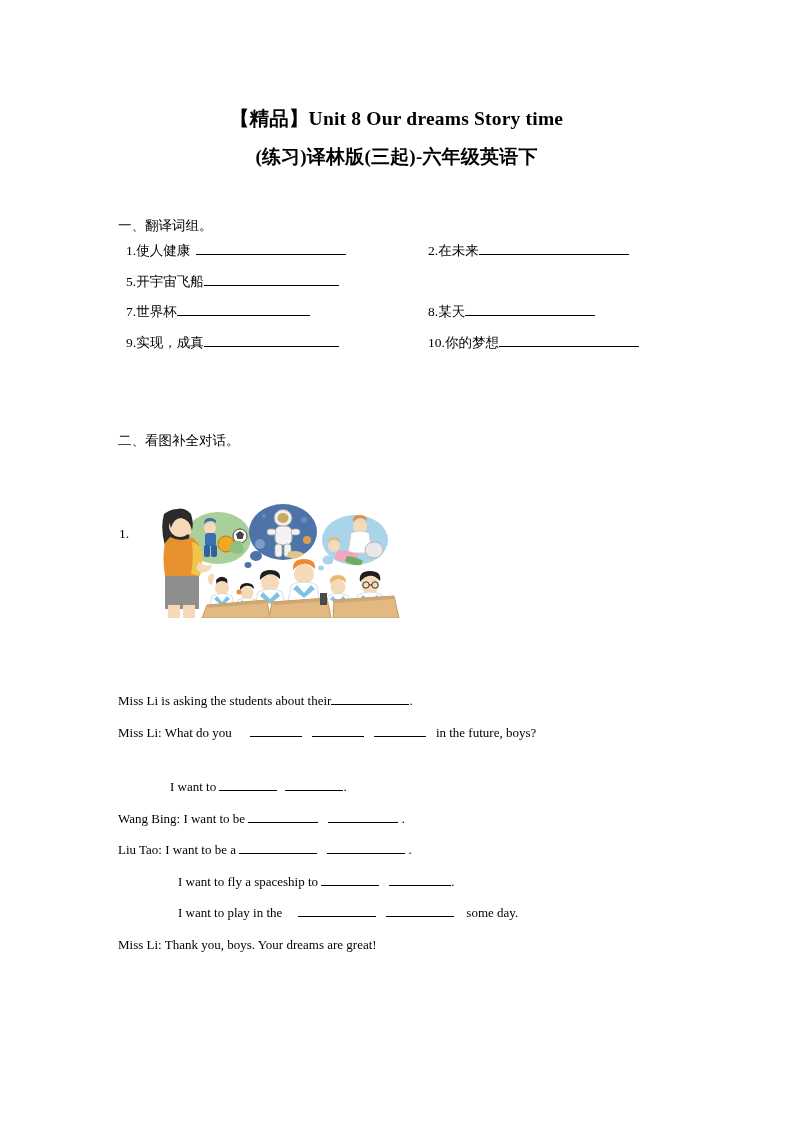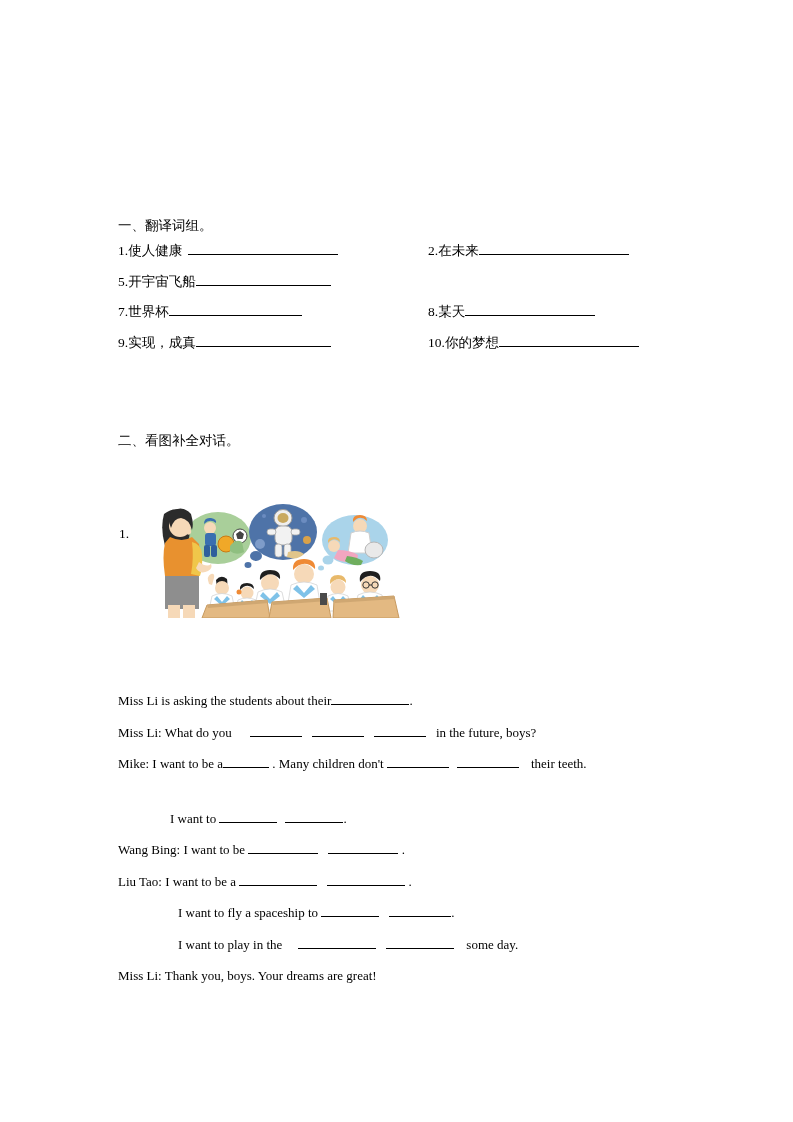--- a/index.html
+++ b/index.html
@@ -59,21 +59,21 @@
     position: relative;
     height: 30.5px;
     white-space: nowrap;
   }
   .vocab-cell {
     position: absolute;
     font-size: 13.5px;
     white-space: nowrap;
     display: inline-block;
   }
-  .vocab-cell.left  { left: 0px; }
+  .vocab-cell.left  { left: 8px; }
   .vocab-cell.right { left: 310px; }
   .vocab-label { display: inline; }
   .blank {
     display: inline-block;
     border-bottom: 1.1px solid #000;
     vertical-align: baseline;
     height: 13px;
   }
 
   
@@ -112,20 +112,24 @@
     line-height: 31.5px;
     white-space: nowrap;
   }
   .sp { display: inline-block; }
 </style>
 </head>
 <body>
 
 <div class="page">
 
+  <div class="title-block">
+    <div class="title-line">【精品】Unit 8 Our dreams Story time</div>
+    <div class="title-line second">(练习)译林版(三起)-六年级英语下</div>
+  </div>
 
   <div class="sec1-heading">一、翻译词组。</div>
 
   <div class="vocab-grid" id="vocab-grid">
       <div class="vocab-row">
         <div class="vocab-cell left"><span class="vocab-label">1.使人健康</span><span class="sp" style="width: 6px;"></span><span class="blank" style="width: 150px;"></span></div>
         <div class="vocab-cell right"><span class="vocab-label">2.在未来</span><span class="blank" style="width: 150px;"></span></div>
       </div>
       <div class="vocab-row">
         <div class="vocab-cell left"><span class="vocab-label">5.开宇宙飞船</span><span class="blank" style="width: 135px;"></span></div>
@@ -261,21 +265,20 @@
         <path d="M182 100 l60 -4 l5 22 h-66z" fill="#e3b982" stroke="#c79a60" stroke-width="1"></path>
         <path d="M182 100 l60 -4 l1 3 l-60 4z" fill="#cfa772"></path>
         <rect x="168" y="93" width="7" height="12" fill="#4a4a4a"></rect>
       </g>
     </svg>
   </div>
 
   <div class="dialogue" id="dialogue">
       <div class="dlg-line"><span>Miss Li is asking the students about their</span><span class="blank" style="width: 78px;"></span><span>.</span></div>
       <div class="dlg-line"><span>Miss Li: What do you</span><span class="sp" style="width: 18px;"></span><span class="blank" style="width: 52px;"></span><span class="sp" style="width: 10px;"></span><span class="blank" style="width: 52px;"></span><span class="sp" style="width: 10px;"></span><span class="blank" style="width: 52px;"></span><span class="sp" style="width: 10px;"></span><span>in the future, boys?</span></div>
-      <div class="dlg-line"><span>Mike: I want to be a</span><span class="blank" style="width: 46px;"></span><span> . Many children don't </span><span class="blank" style="width: 62px;"></span><span class="sp" style="width: 8px;"></span><span class="blank" style="width: 62px;"></span><span class="sp" style="width: 12px;"></span><span>their teeth.</span></div>
       <div class="dlg-line" style="padding-left: 52px; margin-top: 23px;"><span>I want to </span><span class="blank" style="width: 58px;"></span><span class="sp" style="width: 8px;"></span><span class="blank" style="width: 58px;"></span><span>.</span></div>
       <div class="dlg-line"><span>Wang Bing: I want to be </span><span class="blank" style="width: 70px;"></span><span class="sp" style="width: 10px;"></span><span class="blank" style="width: 70px;"></span><span> .</span></div>
       <div class="dlg-line"><span>Liu Tao: I want to be a </span><span class="blank" style="width: 78px;"></span><span class="sp" style="width: 10px;"></span><span class="blank" style="width: 78px;"></span><span> .</span></div>
       <div class="dlg-line" style="padding-left: 60px;"><span>I want to fly a spaceship to </span><span class="blank" style="width: 58px;"></span><span class="sp" style="width: 10px;"></span><span class="blank" style="width: 62px;"></span><span>.</span></div>
       <div class="dlg-line" style="padding-left: 60px;"><span>I want to play in the</span><span class="sp" style="width: 16px;"></span><span class="blank" style="width: 78px;"></span><span class="sp" style="width: 10px;"></span><span class="blank" style="width: 68px;"></span><span class="sp" style="width: 12px;"></span><span>some day.</span></div>
       <div class="dlg-line"><span>Miss Li: Thank you, boys. Your dreams are great!</span></div>
     </div>
 
 </div>
 

